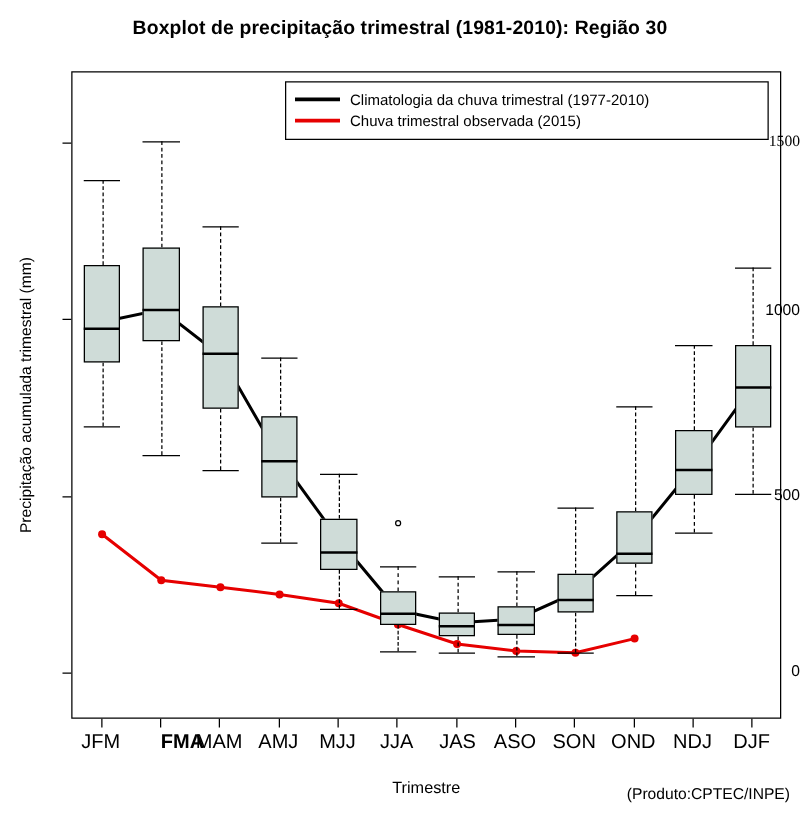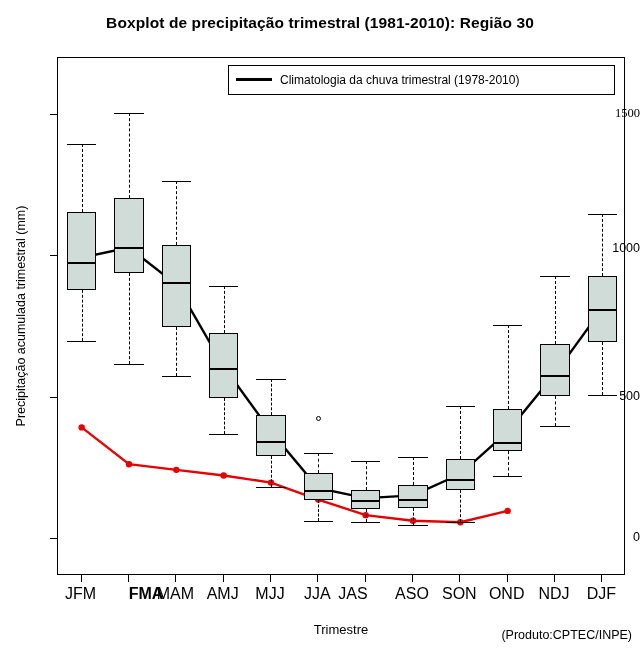--- a/index.html
+++ b/index.html
@@ -275,21 +275,25 @@
         <div class="whisker-line" style="left: 544.333px; top: 284.475px; height: 52.3661px;"></div>
         <div class="whisker-cap" style="left: 529.66px; width: 29.3467px; top: 336.842px;"></div>
         <div class="box" style="left: 529.66px; width: 29.3467px; top: 217.956px; height: 66.5191px;"></div>
         <div class="median" style="left: 529.66px; width: 29.3467px; top: 250.923px;"></div>
       </div>
   </div>
 
   <div id="legend">
     <div class="legend-row">
       <span class="legend-swatch" style="border-top-color:#000000"></span>
-      <span class="legend-text">Climatologia da chuva trimestral (1978-2010)</span>
+      <span class="legend-text">Climatologia da chuva trimestral (1977-2010)</span>
+    </div>
+    <div class="legend-row">
+      <span class="legend-swatch" style="border-top-color:#e60000"></span>
+      <span class="legend-text">Chuva trimestral observada (2015)</span>
     </div>
   </div>
 
 <div class="ytick-label" style="top: 531.202px;">0</div>
     <div class="ytick-mark" style="top: 538.202px;"></div>
     <div class="ytick-label" style="top: 389.672px;">500</div>
     <div class="ytick-mark" style="top: 396.672px;"></div>
     <div class="ytick-label" style="top: 242px;">1000</div>
     <div class="ytick-mark" style="top: 255.142px;"></div>
     <div class="ytick-label" style="top: 106.612px; font-family: Liberation Serif, serif;">1500</div>
@@ -299,21 +303,21 @@
     <div class="xtick-label" style="left: 121px; font-weight: bold;">FMA</div>
     <div class="xtick-mark" style="left: 128px;"></div>
     <div class="xtick-label" style="left: 150.333px;">MAM</div>
     <div class="xtick-mark" style="left: 175.333px;"></div>
     <div class="xtick-label" style="left: 197.667px;">AMJ</div>
     <div class="xtick-mark" style="left: 222.667px;"></div>
     <div class="xtick-label" style="left: 245px;">MJJ</div>
     <div class="xtick-mark" style="left: 270px;"></div>
     <div class="xtick-label" style="left: 292.333px;">JJA</div>
     <div class="xtick-mark" style="left: 317.333px;"></div>
-    <div class="xtick-label" style="left: 328px;">JAS</div>
+    <div class="xtick-label" style="left: 341px;">JAS</div>
     <div class="xtick-mark" style="left: 364.667px;"></div>
     <div class="xtick-label" style="left: 387px;">ASO</div>
     <div class="xtick-mark" style="left: 412px;"></div>
     <div class="xtick-label" style="left: 434.333px;">SON</div>
     <div class="xtick-mark" style="left: 459.333px;"></div>
     <div class="xtick-label" style="left: 481.667px;">OND</div>
     <div class="xtick-mark" style="left: 506.667px;"></div>
     <div class="xtick-label" style="left: 529px;">NDJ</div>
     <div class="xtick-mark" style="left: 554px;"></div>
     <div class="xtick-label" style="left: 576.333px;">DJF</div>

